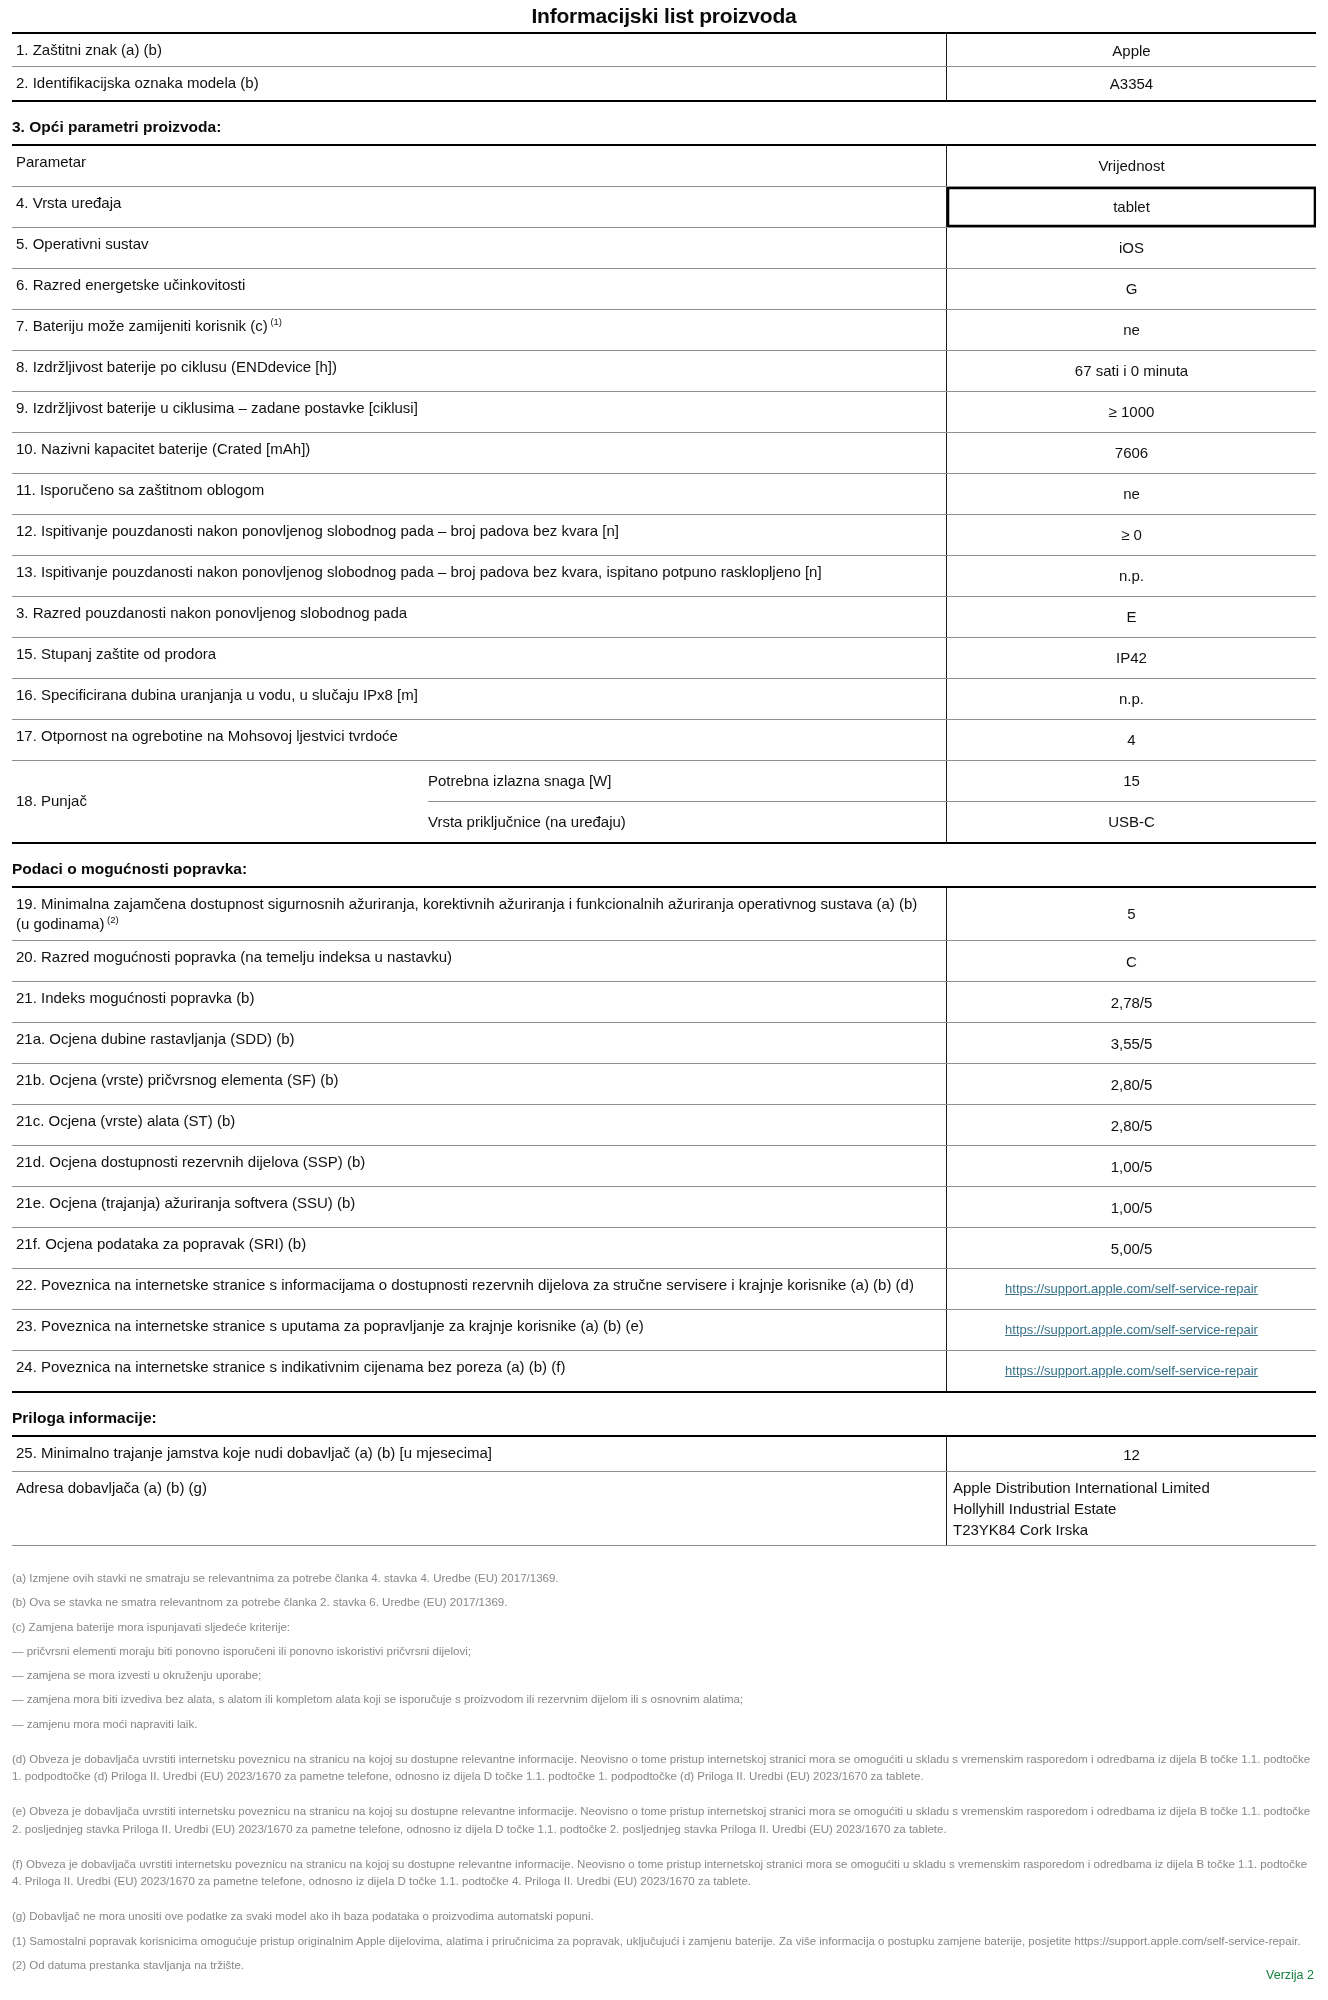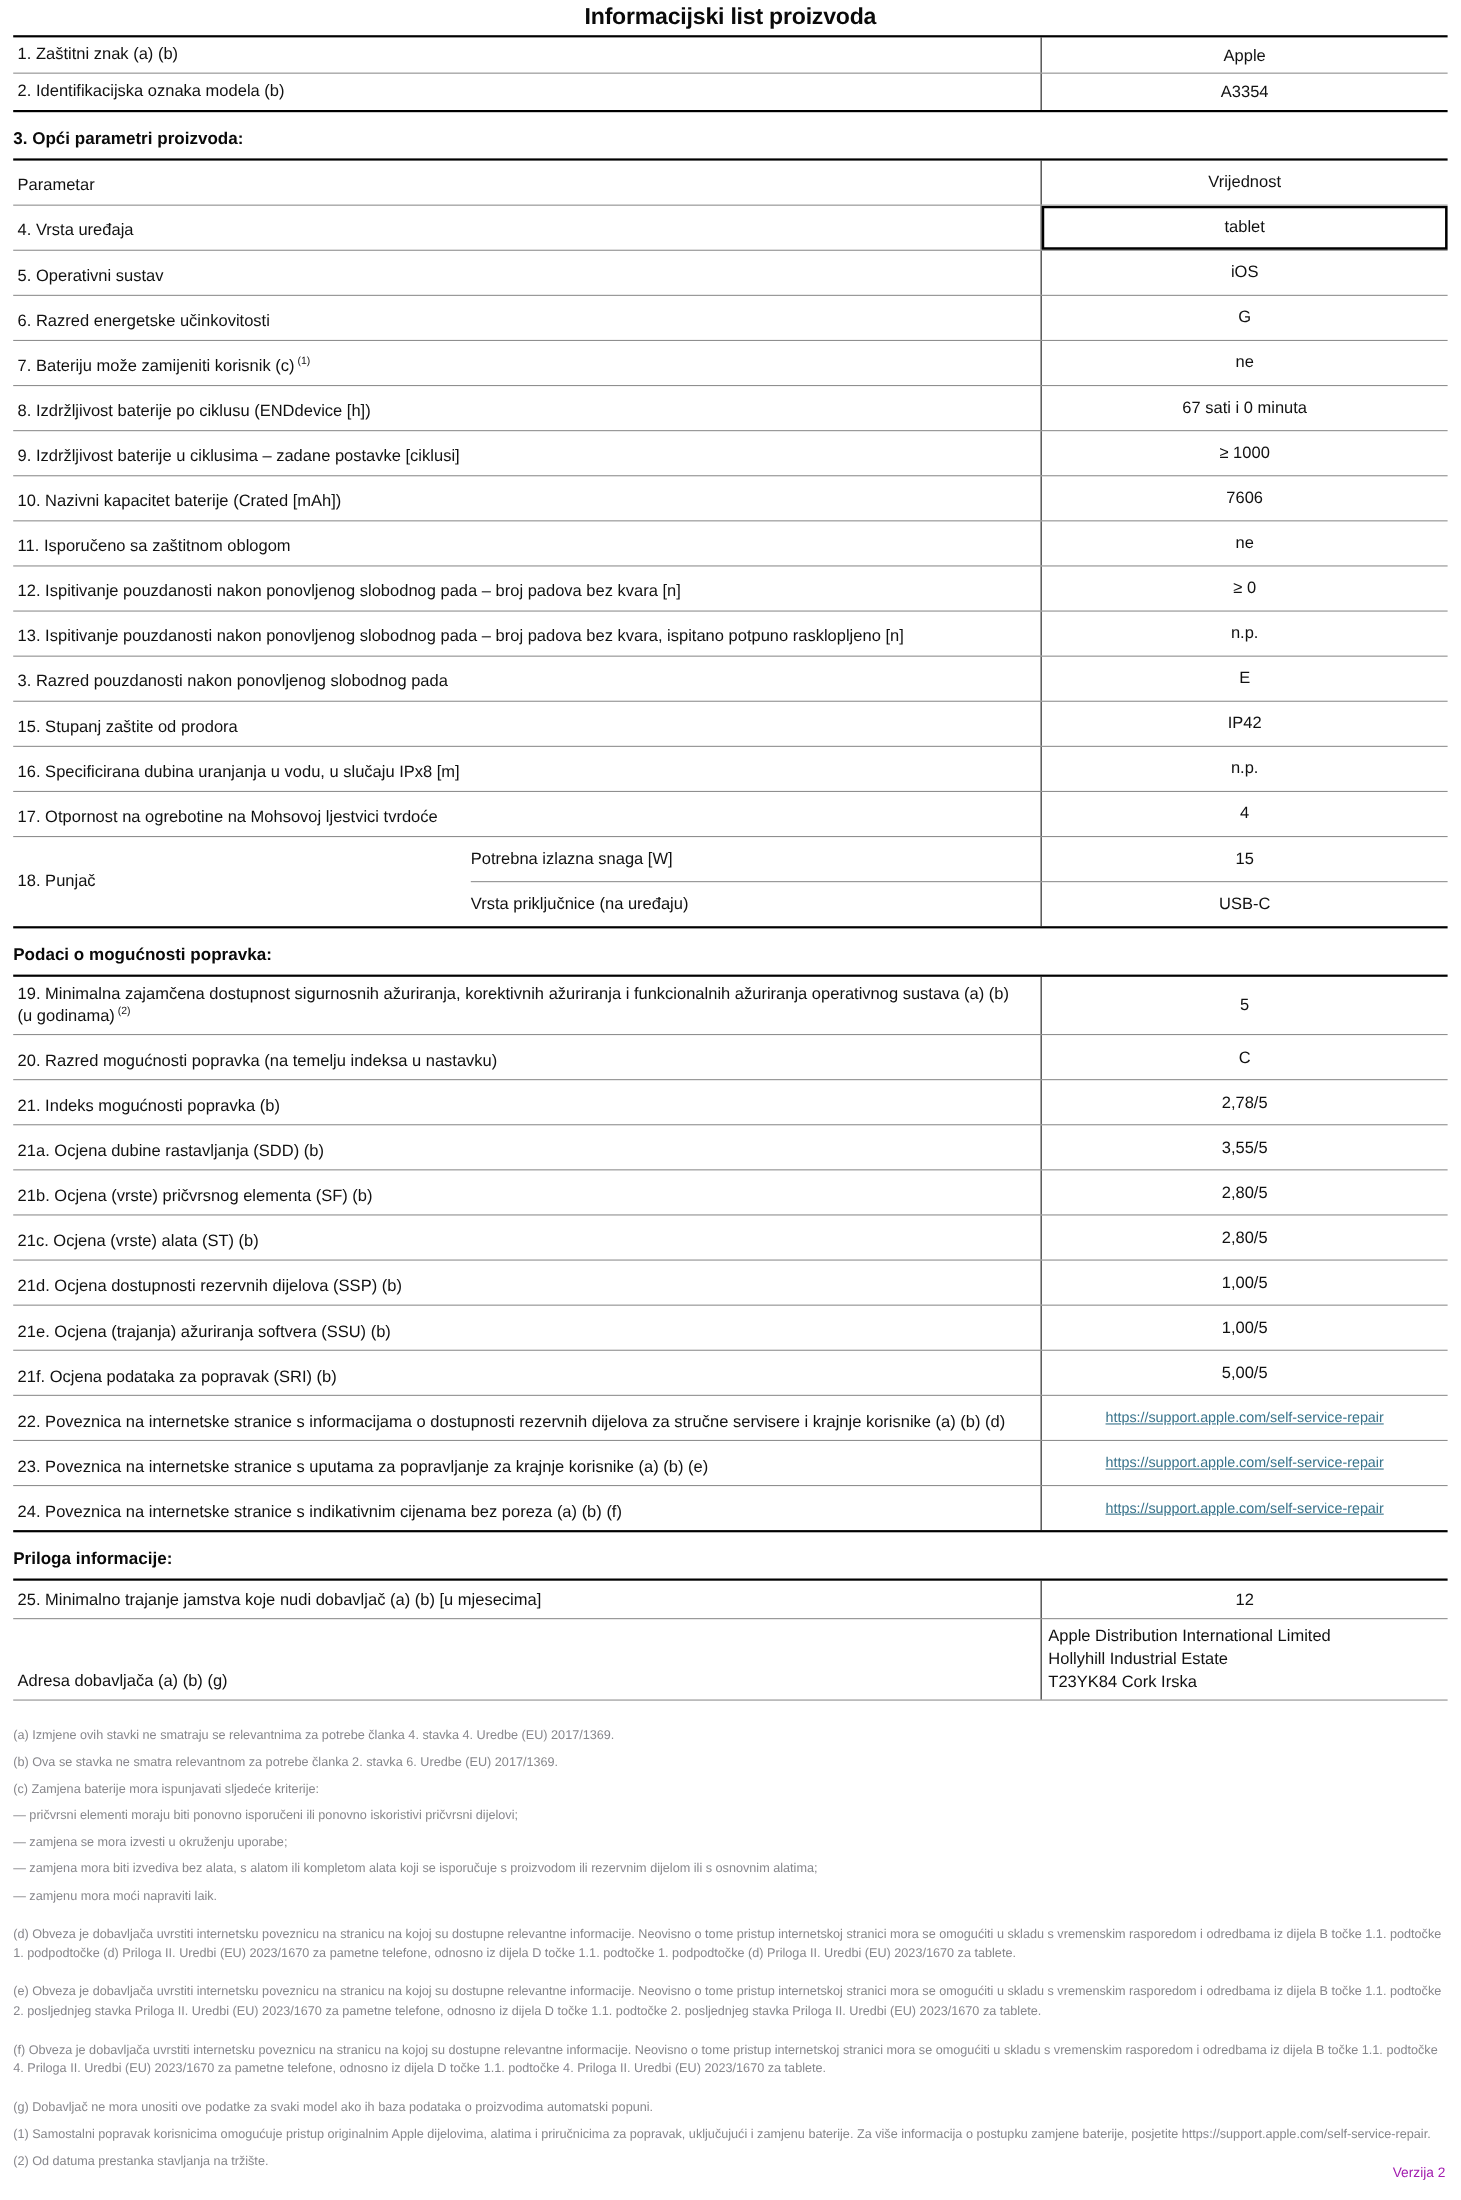--- a/index.html
+++ b/index.html
@@ -26,21 +26,21 @@
   .tbl-add{border-bottom:1.4px solid #8f8f8f;}
   .row{
     display:flex;align-items:stretch;
     border-bottom:1.4px solid #8f8f8f;
   }
   .row:last-child{border-bottom:none;}
   .tbl-id .row{min-height:27px;}
   .tbl-main .row{min-height:40px;}
   .tbl-add .row{min-height:34px;}
   .cell-label{
-    flex:1 1 auto;display:flex;align-items:flex-end;
+    flex:1 1 auto;display:flex;align-items:flex-start;
     padding:6px 16px 6px 4px;font-size:15px;line-height:1.35;color:#111;
   }
   .cell-label .lbl-text sup{font-size:9.5px;line-height:0;}
   .cell-label.fixed-label{flex:0 0 396px;align-items:center;}
   .cell-value{
     flex:0 0 370px;box-sizing:border-box;
     border-left:1.3px solid #1a1a1a;
     display:flex;flex-direction:column;align-items:center;justify-content:center;
     text-align:center;font-size:15px;color:#111;padding:5px 8px;
   }
@@ -59,21 +59,21 @@
     word-break:break-all;cursor:pointer;
   }
   .footnotes{margin-top:24px;padding-right:4px;}
   .fn{
     font-size:11.5px;line-height:1.5;color:#87878c;
     margin-bottom:7px;
   }
   .fn.gap{margin-top:18px;}
   .version{
     position:absolute;right:14px;top:1968px;
-    font-size:12.5px;color:#a21caf;
+    font-size:12.5px;color:#15803d;
   }
   .header-row .cell-label,.header-row .cell-value{font-weight:400;}
 </style>
 </head>
 <body>
 
 <div class="page">
 
   <h1 class="doc-title">Informacijski list proizvoda</h1>
 

